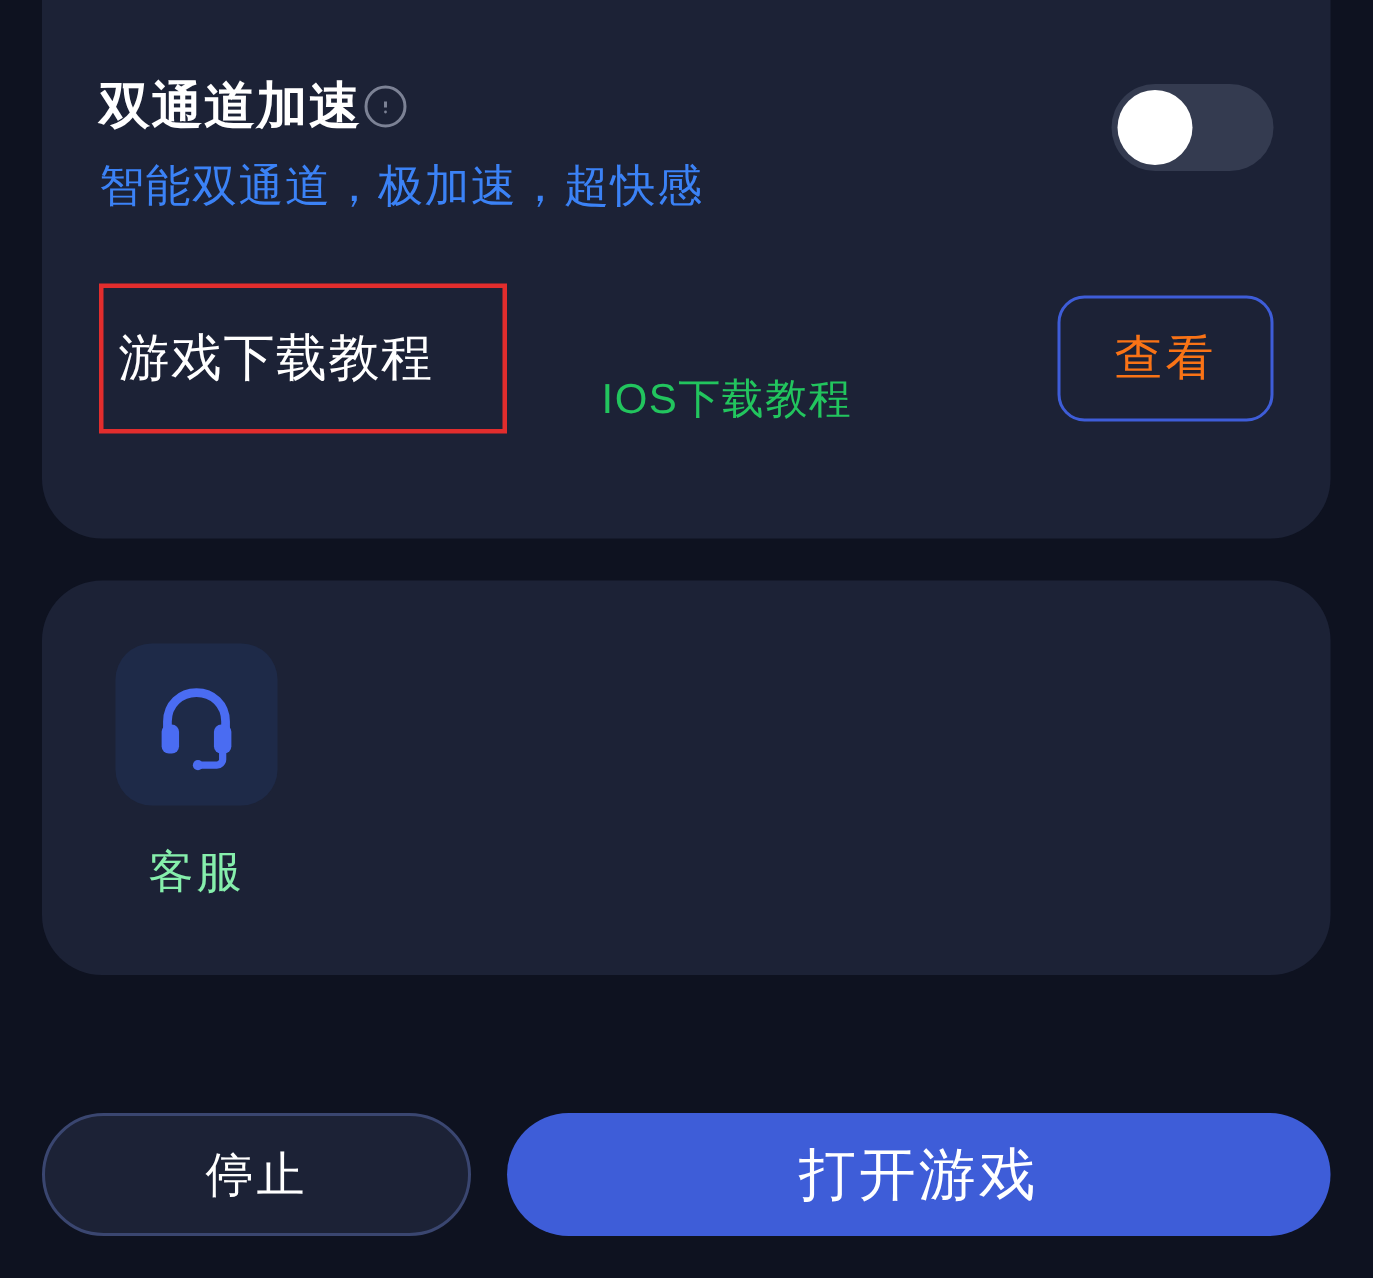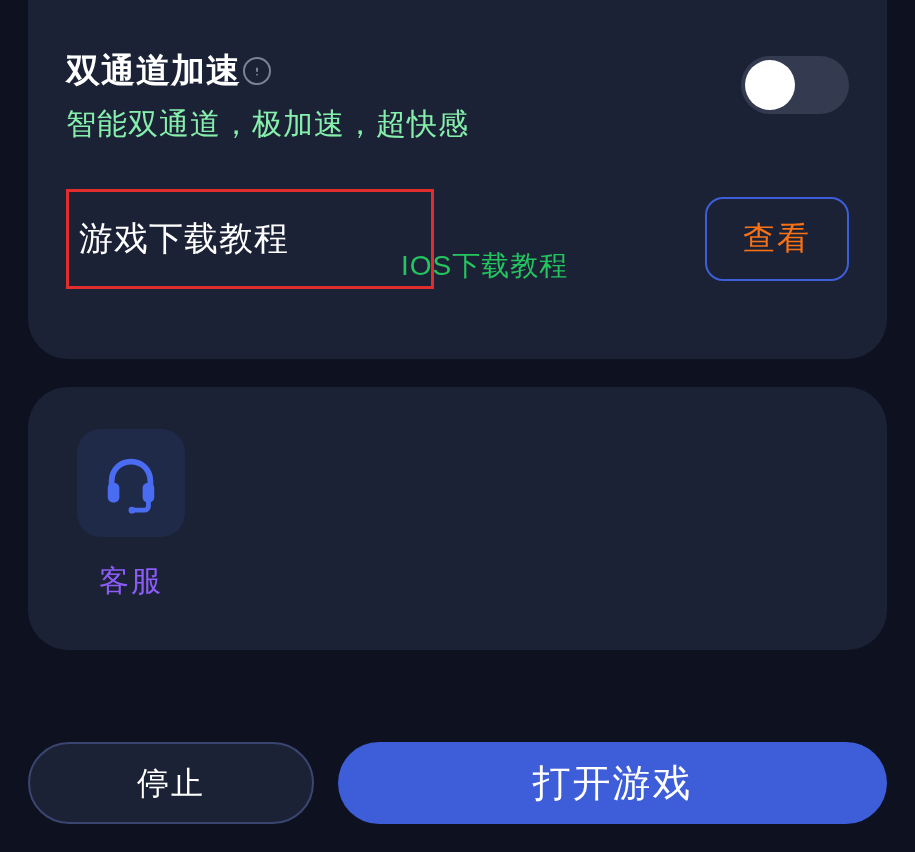--- a/index.html
+++ b/index.html
@@ -62,21 +62,21 @@
       align-items: center;
       justify-content: center;
       color: #7c8295;
     }
     .info-icon svg {
       width: 16px;
       height: 16px;
     }
     .toggle-sub {
       font-size: 30px;
-      color: #86efac;
+      color: #3b82f6;
       letter-spacing: 1px;
     }
     .toggle-switch {
       width: 108px;
       height: 58px;
       background: #343b50;
       border-radius: 40px;
       position: relative;
       margin-top: 8px;
       cursor: pointer;
@@ -93,21 +93,21 @@
     .row-tutorial {
       display: flex;
       align-items: center;
       justify-content: space-between;
       margin-top: 44px;
       position: relative;
     }
     .tutorial-box {
       border: 3px solid #e22d2d;
       padding: 24px 16px 24px 10px;
-      width: 368px;
+      width: 272px;
     }
     .tutorial-title {
       font-size: 34px;
       font-weight: 500;
       color: #fff;
       letter-spacing: 1px;
     }
     .tutorial-annotation {
       position: absolute;
       left: 335px;
@@ -142,21 +142,21 @@
       align-items: center;
       justify-content: center;
     }
     .support-icon-box svg {
       width: 62px;
       height: 62px;
     }
     .support-label {
       margin-top: 24px;
       font-size: 30px;
-      color: #8b5cf6;
+      color: #86efac;
       letter-spacing: 2px;
     }
     .footer {
       position: absolute;
       bottom: 28px;
       left: 28px;
       right: 28px;
       display: flex;
       gap: 24px;
     }

